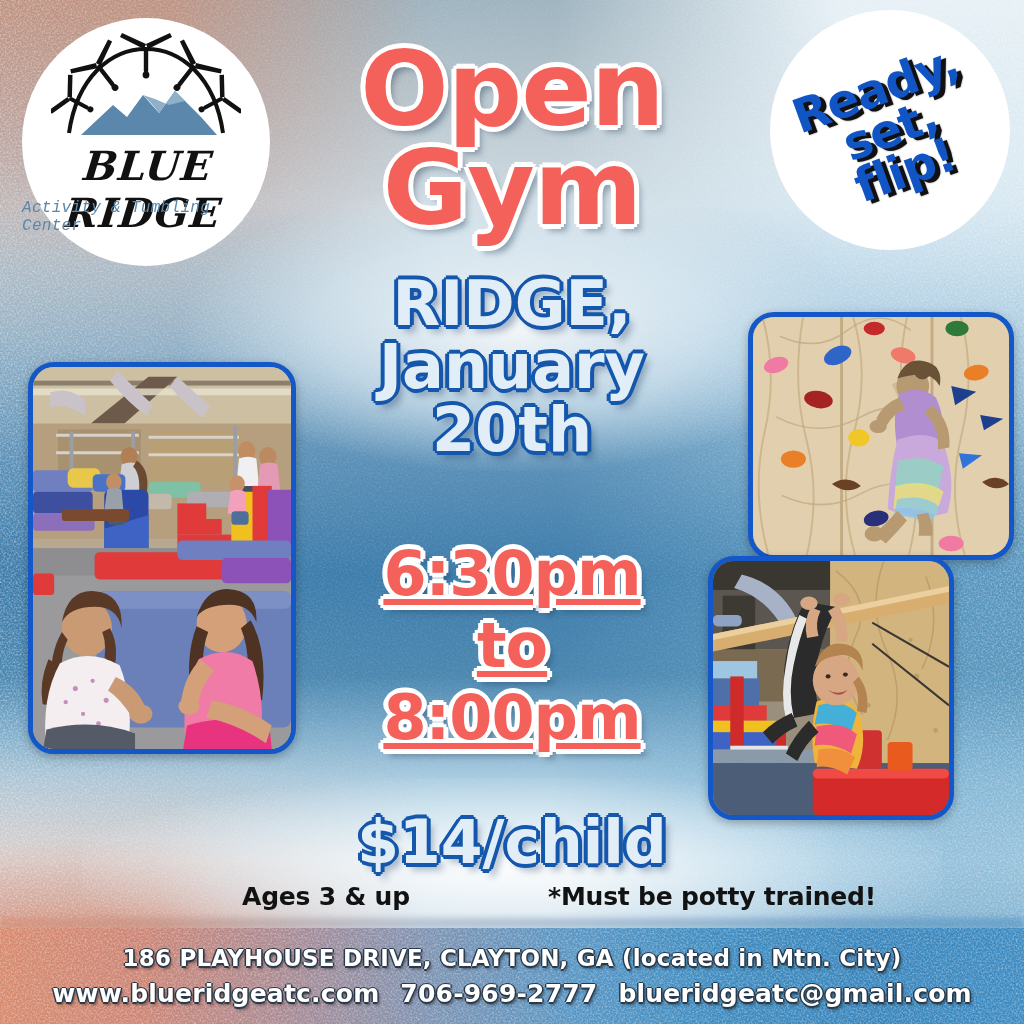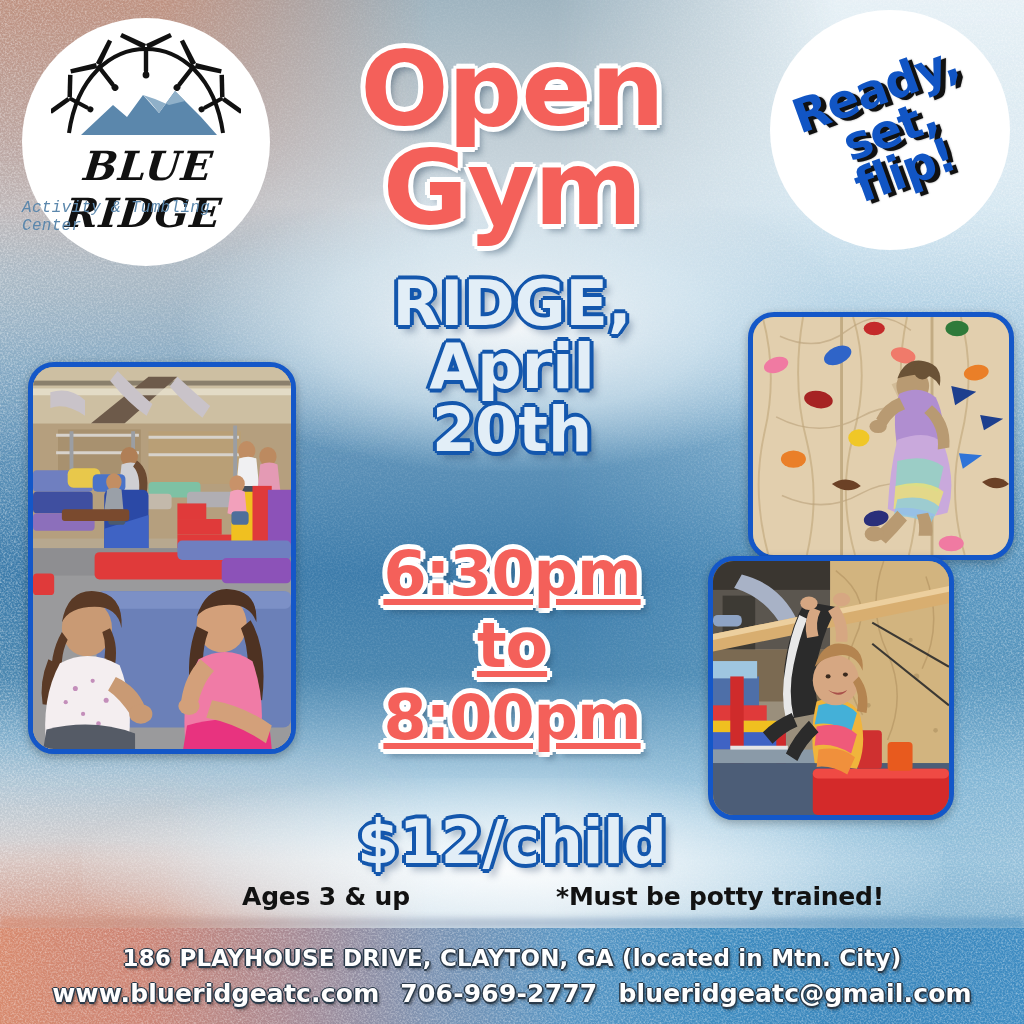--- a/index.html
+++ b/index.html
@@ -172,21 +172,21 @@
     position:absolute;left:0;right:0;top:812px;
     font-size:60px;line-height:1;
   }
 
   .notes-row{
     position:absolute;left:200px;right:120px;top:882px;
     display:flex;justify-content:space-between;align-items:center;
     color:#121212;font-weight:bold;font-size:25px;letter-spacing:-.2px;
   }
   .note-left{margin-left:42px;}
-  .note-right{margin-right:20px;}
+  .note-right{margin-right:28px;}
 
   .footer{
     position:absolute;left:0;right:0;bottom:16px;text-align:center;
     color:#ffffff;font-weight:bold;
     text-shadow:
       -1.5px 0 0 #2a3a4a, 1.5px 0 0 #2a3a4a, 0 -1.5px 0 #2a3a4a, 0 1.5px 0 #2a3a4a,
       2px 3px 3px rgba(0,0,0,.45);
   }
   .footer-address{font-size:23px;letter-spacing:.2px;margin-bottom:8px;}
   .footer-contact{font-size:25px;letter-spacing:.2px;}
@@ -295,31 +295,31 @@
   </div>
 
   <div class="center-col">
     <div class="title-open coral-out">
       <div>Open</div>
       <div>Gym</div>
     </div>
 
     <div class="date-block blue-out">
       <div>RIDGE,</div>
-      <div>April</div>
+      <div>January</div>
       <div>20th</div>
     </div>
 
     <div class="time-block coral-out">
       <div>6:30pm</div>
       <div>to</div>
       <div>8:00pm</div>
     </div>
 
-    <div class="price-block blue-out">$12/child</div>
+    <div class="price-block blue-out">$14/child</div>
   </div>
 
   <div class="notes-row">
     <div class="note-left">Ages 3 &amp; up</div>
     <div class="note-right">*Must be potty trained!</div>
   </div>
 
   <div class="photo photo-left">
     <svg viewBox="0 0 268 392" preserveAspectRatio="none">
       <rect width="268" height="392" fill="#b7a88f"></rect>

